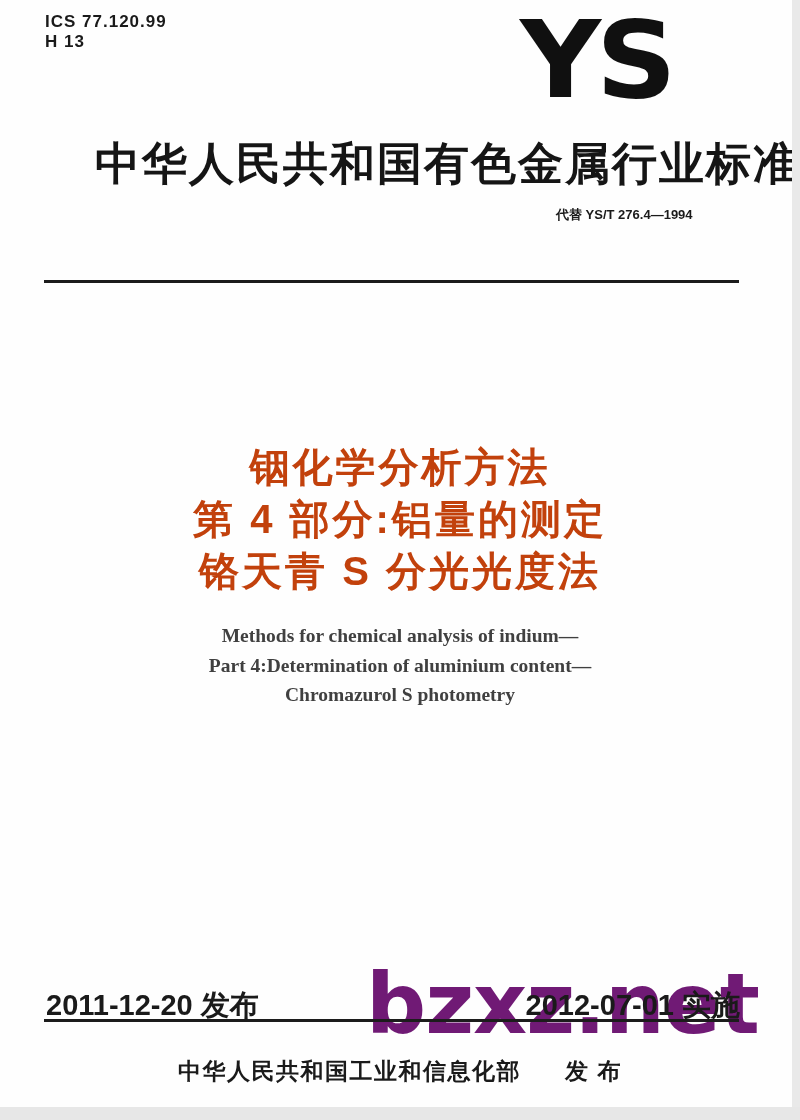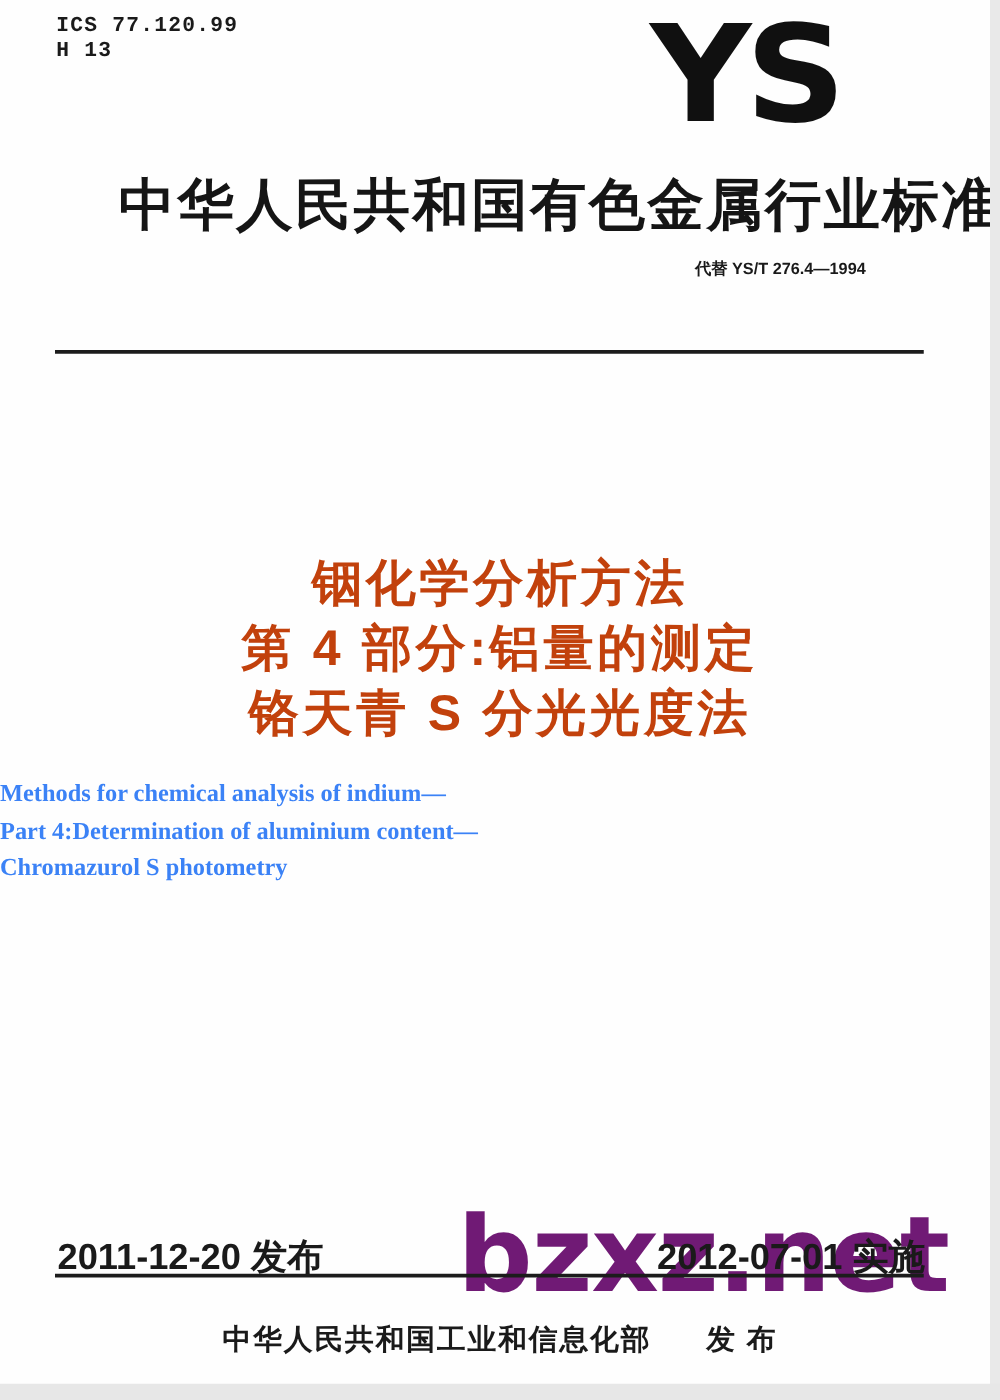--- a/index.html
+++ b/index.html
@@ -6,36 +6,36 @@
   .page{
     position:relative;
     width:800px;height:1120px;
     background:#fefefe;
     overflow:hidden;
     font-family:"Liberation Sans",sans-serif;
     color:#1a1a1a;
   }
   .layer{position:absolute;z-index:1;}
   
-  .ics{left:45px;top:12px;font-family:Liberation Mono, monospace;font-weight:bold;font-size:17px;line-height:20px;letter-spacing:1px;}
+  .ics{left:45px;top:12px;font-family:Liberation Sans, sans-serif;font-weight:bold;font-size:17px;line-height:20px;letter-spacing:1px;}
   
   .logo{left:520px;top:4px;font-family:"DejaVu Sans",sans-serif;font-weight:bold;font-size:112px;line-height:1;letter-spacing:-5px;transform:scaleY(0.96);color:#101010;}
   
   .std-name{left:0;top:134px;width:100%;text-align:right;font-weight:bold;font-size:45px;letter-spacing:2px;color:#151515;white-space:nowrap;}
   
   .std-num{left:556px;top:205px;text-align:left;}
   .std-num .code{font-weight:bold;font-size:22px;line-height:26px;letter-spacing:0.5px;}
   .std-num .supersedes{font-weight:bold;font-size:13px;line-height:20px;}
   .rule{background:#1c1c1c;}
   .rule1{left:44px;top:280px;width:695px;height:3px;}
   .rule2{left:44px;top:1019px;width:695px;height:2.5px;}
   
   .title-cn{left:0;top:441px;width:100%;text-align:center;font-weight:bold;font-size:40px;line-height:52px;letter-spacing:3px;color:#c2410c;}
   
-  .title-en{left:0;top:621px;width:100%;text-align:left;font-family:"Liberation Serif",serif;font-weight:bold;font-size:19.5px;line-height:29.5px;color:#3b82f6;}
+  .title-en{left:0;top:621px;width:100%;text-align:center;font-family:"Liberation Serif",serif;font-weight:bold;font-size:19.5px;line-height:29.5px;color:#404040;}
   
   .date{font-weight:bold;font-size:29px;white-space:nowrap;}
   .date-left{left:46px;top:986px;}
   .date-right{right:60px;top:986px;}
   
   .watermark{left:366px;top:962px;z-index:0;font-family:"DejaVu Sans",sans-serif;font-weight:bold;font-size:84px;line-height:1;letter-spacing:-1px;color:#701a75;white-space:nowrap;}
   
   .footer{left:0;top:1056px;width:100%;display:flex;justify-content:center;align-items:baseline;gap:44px;font-weight:bold;font-size:23px;letter-spacing:1.5px;white-space:nowrap;}
   
   .edge-right{right:0;top:0;width:8px;height:100%;background:#e9e9e9;z-index:2;}

